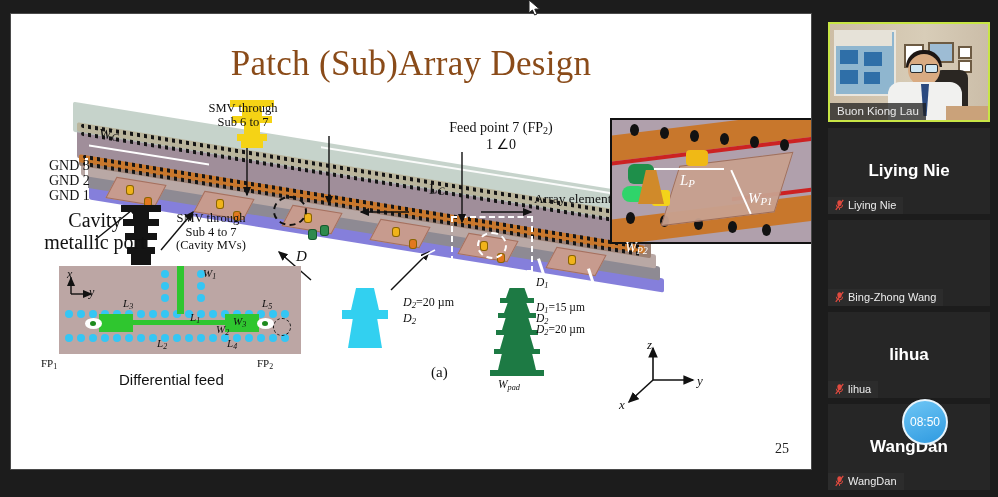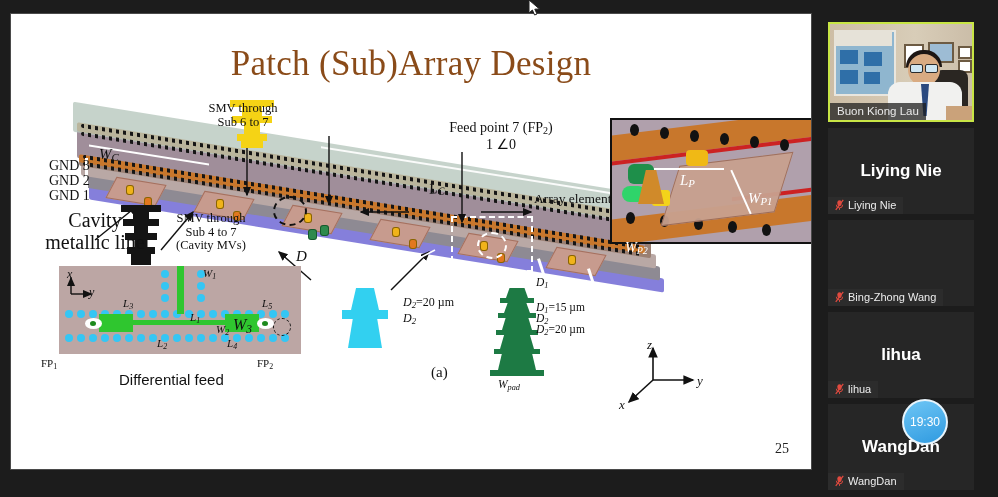--- a/index.html
+++ b/index.html
@@ -63,21 +63,21 @@
   .trace{position:absolute;background:#2fc62f;}
   .pad{position:absolute;width:17px;height:11px;border-radius:50%;background:#fff;}
   .pad i{position:absolute;left:5px;top:3px;width:6px;height:5px;border-radius:50%;background:#1d8a1d;}
 
   
   .stack{position:absolute;}
   .slab{position:absolute;left:50%;transform:translateX(-50%);}
 
   
   #side{position:absolute;left:820px;top:0;width:178px;height:497px;background:#1c1c1c;}
-  .tile{position:absolute;left:8px;width:146px;background:#272727;overflow:hidden;}
+  .tile{position:absolute;left:8px;width:162px;background:#272727;overflow:hidden;}
   .tile.self{top:22px;height:100px;background:#000;border:2px solid #c8e545;box-sizing:border-box;}
   .nametag{position:absolute;left:0;bottom:0;padding:2px 7px 3px;background:rgba(28,28,28,.74);
            color:#e9e9e9;font-size:11.5px;max-width:150px;overflow:hidden;
            text-overflow:ellipsis;white-space:nowrap;}
   .tile.ph{background:#262626;}
   .phname{position:absolute;left:0;right:0;top:50%;transform:translateY(-50%);
           text-align:center;color:#fff;font-size:17px;font-weight:bold;
           padding:0 6px;overflow:hidden;text-overflow:ellipsis;white-space:nowrap;}
   .mtag{position:absolute;left:0;bottom:0;display:flex;align-items:center;gap:4px;
         padding:2px 7px 3px;background:rgba(45,45,45,.92);color:#ededed;font-size:11px;
@@ -339,21 +339,21 @@
           <div class="lbl" style="left:144px;top:2px;font-size:11px;">
             <span class="it">W</span><span class="it sub">1</span></div>
           <div class="lbl" style="left:64px;top:32px;font-size:11px;">
             <span class="it">L</span><span class="it sub">3</span></div>
           <div class="lbl" style="left:203px;top:32px;font-size:11px;">
             <span class="it">L</span><span class="it sub">5</span></div>
           <div class="lbl" style="left:131px;top:46px;font-size:11px;">
             <span class="it">L</span><span class="it sub">1</span></div>
           <div class="lbl" style="left:157px;top:58px;font-size:11px;">
             <span class="it">W</span><span class="it sub">2</span></div>
-          <div class="lbl" style="left:174px;top:50px;font-size:16px;">
+          <div class="lbl" style="left:174px;top:50px;font-size:11px;">
             <span class="it">W</span><span class="it sub">3</span></div>
           <div class="lbl" style="left:98px;top:72px;font-size:11px;">
             <span class="it">L</span><span class="it sub">2</span></div>
           <div class="lbl" style="left:168px;top:72px;font-size:11px;">
             <span class="it">L</span><span class="it sub">4</span></div>
         </div>
         <div class="lbl" style="left:30px;top:258px;font-size:11px;">
           <span>FP</span><span class="sub">1</span></div>
         <div class="lbl" style="left:246px;top:258px;font-size:11px;">
           <span>FP</span><span class="sub">2</span></div>
@@ -365,30 +365,30 @@
         <div class="lbl c" style="left:490px;top:20px;font-size:14px;text-align:center;">
           <span>Feed point 7 (FP</span><span class="sub">2</span><span>)</span><br>
           <span>1 ∠0</span>
         </div>
         <div class="lbl" style="left:523px;top:92px;font-size:13.5px;">Array element</div>
 
         <div class="lbl" style="left:38px;top:58px;font-size:14px;">GND 3</div>
         <div class="lbl" style="left:38px;top:73px;font-size:14px;">GND 2</div>
         <div class="lbl" style="left:38px;top:88px;font-size:14px;">GND 1</div>
         <div class="lbl c" style="left:84px;top:110px;font-size:20px;text-align:center;">
-          <span>Cavity</span><br><span>metallic line</span>
+          <span>Cavity</span><br><span>metallic port</span>
         </div>
         <div class="lbl c" style="left:200px;top:112px;font-size:12.5px;text-align:center;">
           <span>SMV through</span><br><span>Sub 4 to 7</span><br><span>(Cavity MVs)</span>
         </div>
 
         <div class="lbl" style="left:420px;top:264px;font-size:15px;">(a)</div>
 
 
-        <div class="lbl" style="left:88px;top:46px;font-size:15px;">
+        <div class="lbl" style="left:88px;top:26px;font-size:15px;">
           <span class="it">W</span><span class="it sub">C</span></div>
         <div class="lbl" style="left:418px;top:80px;font-size:15px;transform:rotate(-7deg);">
           <span class="it">L</span><span class="it sub">C</span></div>
         <div class="lbl it" style="left:285px;top:148px;font-size:15px;">D</div>
         <div class="lbl white-lbl" style="left:614px;top:140px;font-size:14px;">
           <span class="it">W</span><span class="it sub">P2</span></div>
         <div class="lbl white-lbl" style="left:668px;top:146px;font-size:14px;">
           <span class="it">W</span><span class="it sub">P3</span></div>
 
         <div class="lbl" style="left:392px;top:196px;font-size:12px;">
@@ -506,19 +506,19 @@
               <path d="M1.8 7.2a4.2 4.2 0 0 0 8.4 0" stroke="#e04a3f" stroke-width="1.3" fill="none"></path>
               <line x1="6" y1="11.4" x2="6" y2="14" stroke="#e04a3f" stroke-width="1.3"></line>
               <line x1="1" y1="14" x2="11" y2="0.6" stroke="#e04a3f" stroke-width="1.6"></line>
             </svg>
         </span>
         <span>WangDan</span>
       </div>
     </div>
   </div>
 
-  <div id="timer">19:30</div>
+  <div id="timer">08:50</div>
 
   <svg style="position:absolute;left:528px;top:0px;width:14px;height:18px;">
     <path d="M1,0 L1,13 L4.4,10 L6.6,15 L9,14 L6.8,9.2 L11.5,9 Z" fill="#fff" stroke="#222" stroke-width="1"></path>
   </svg>
 
 </div>
 
 </body></html>

